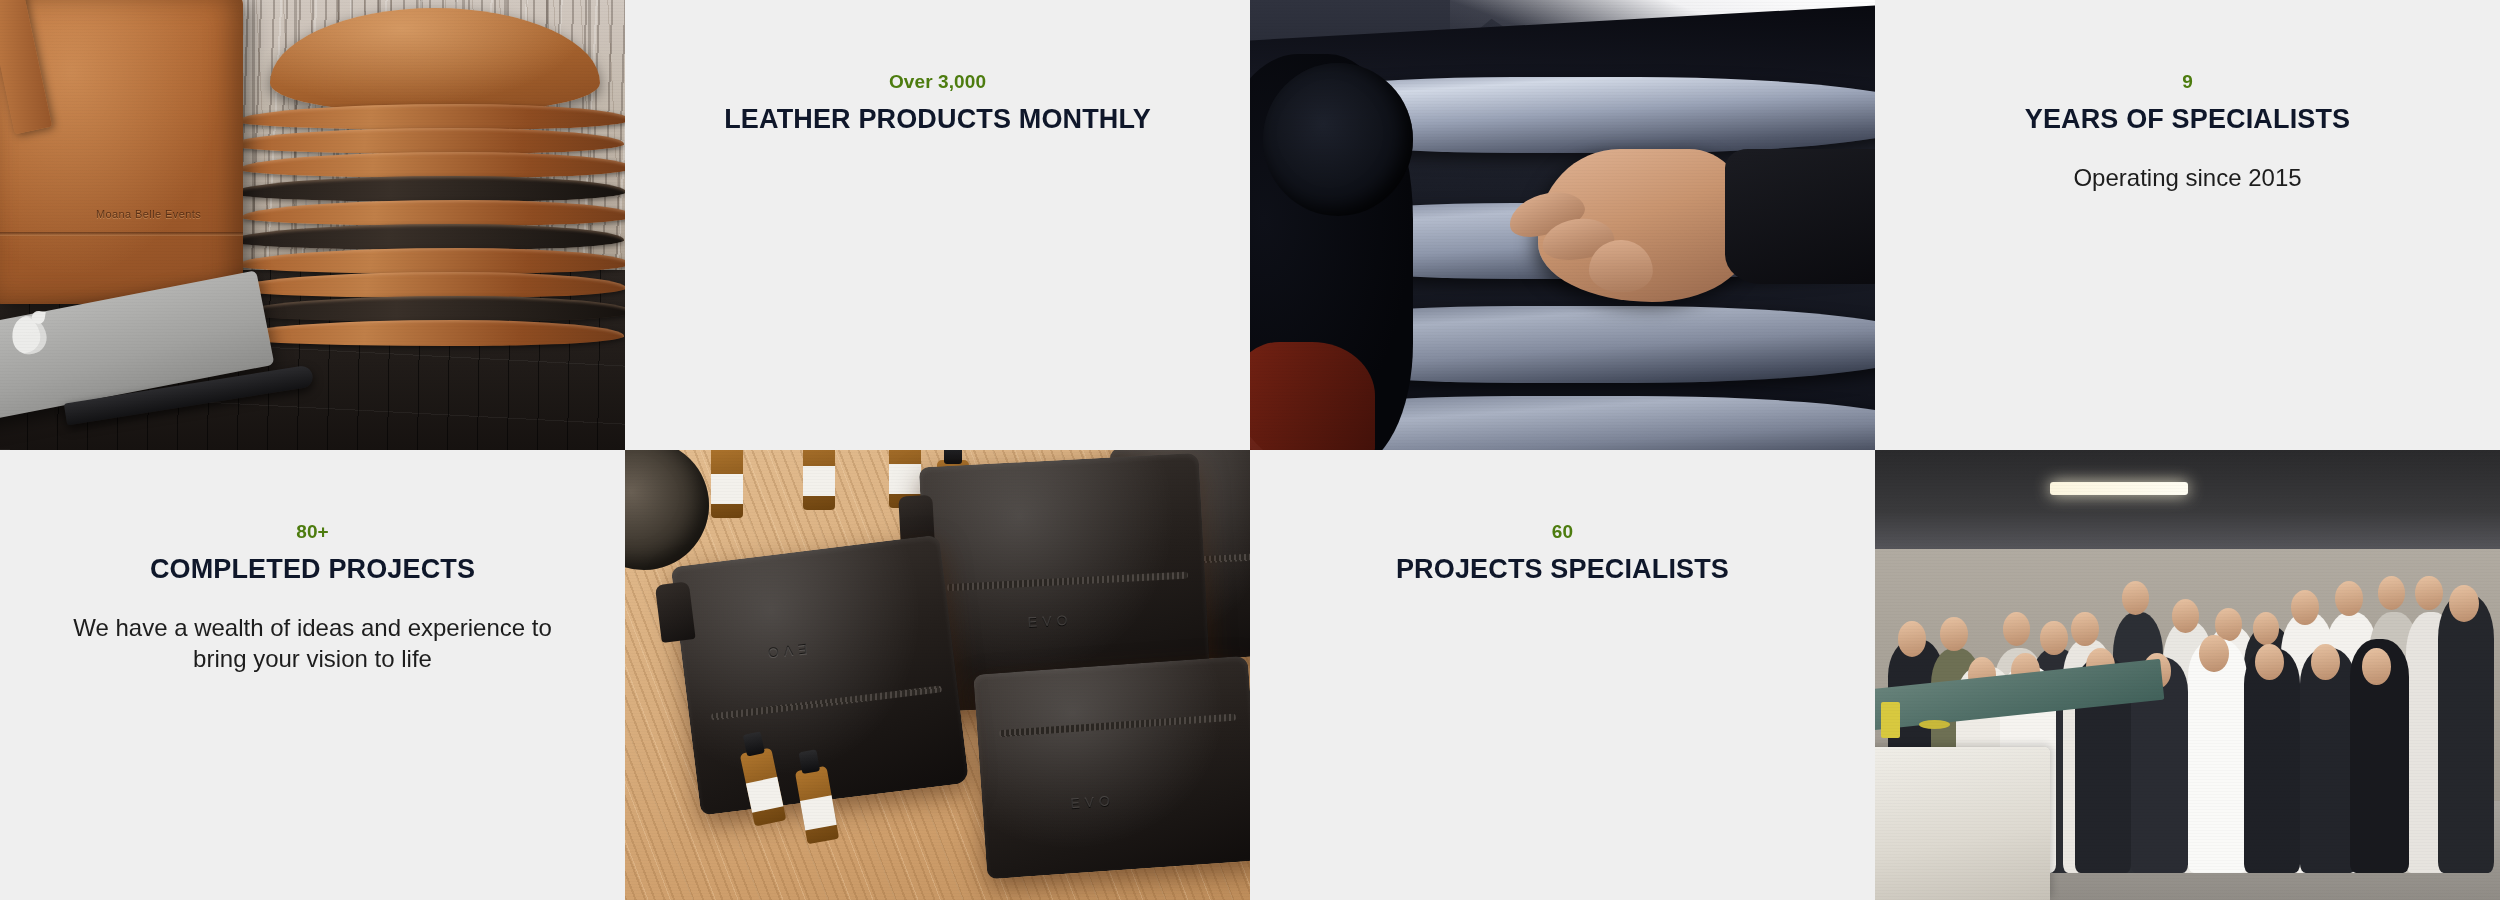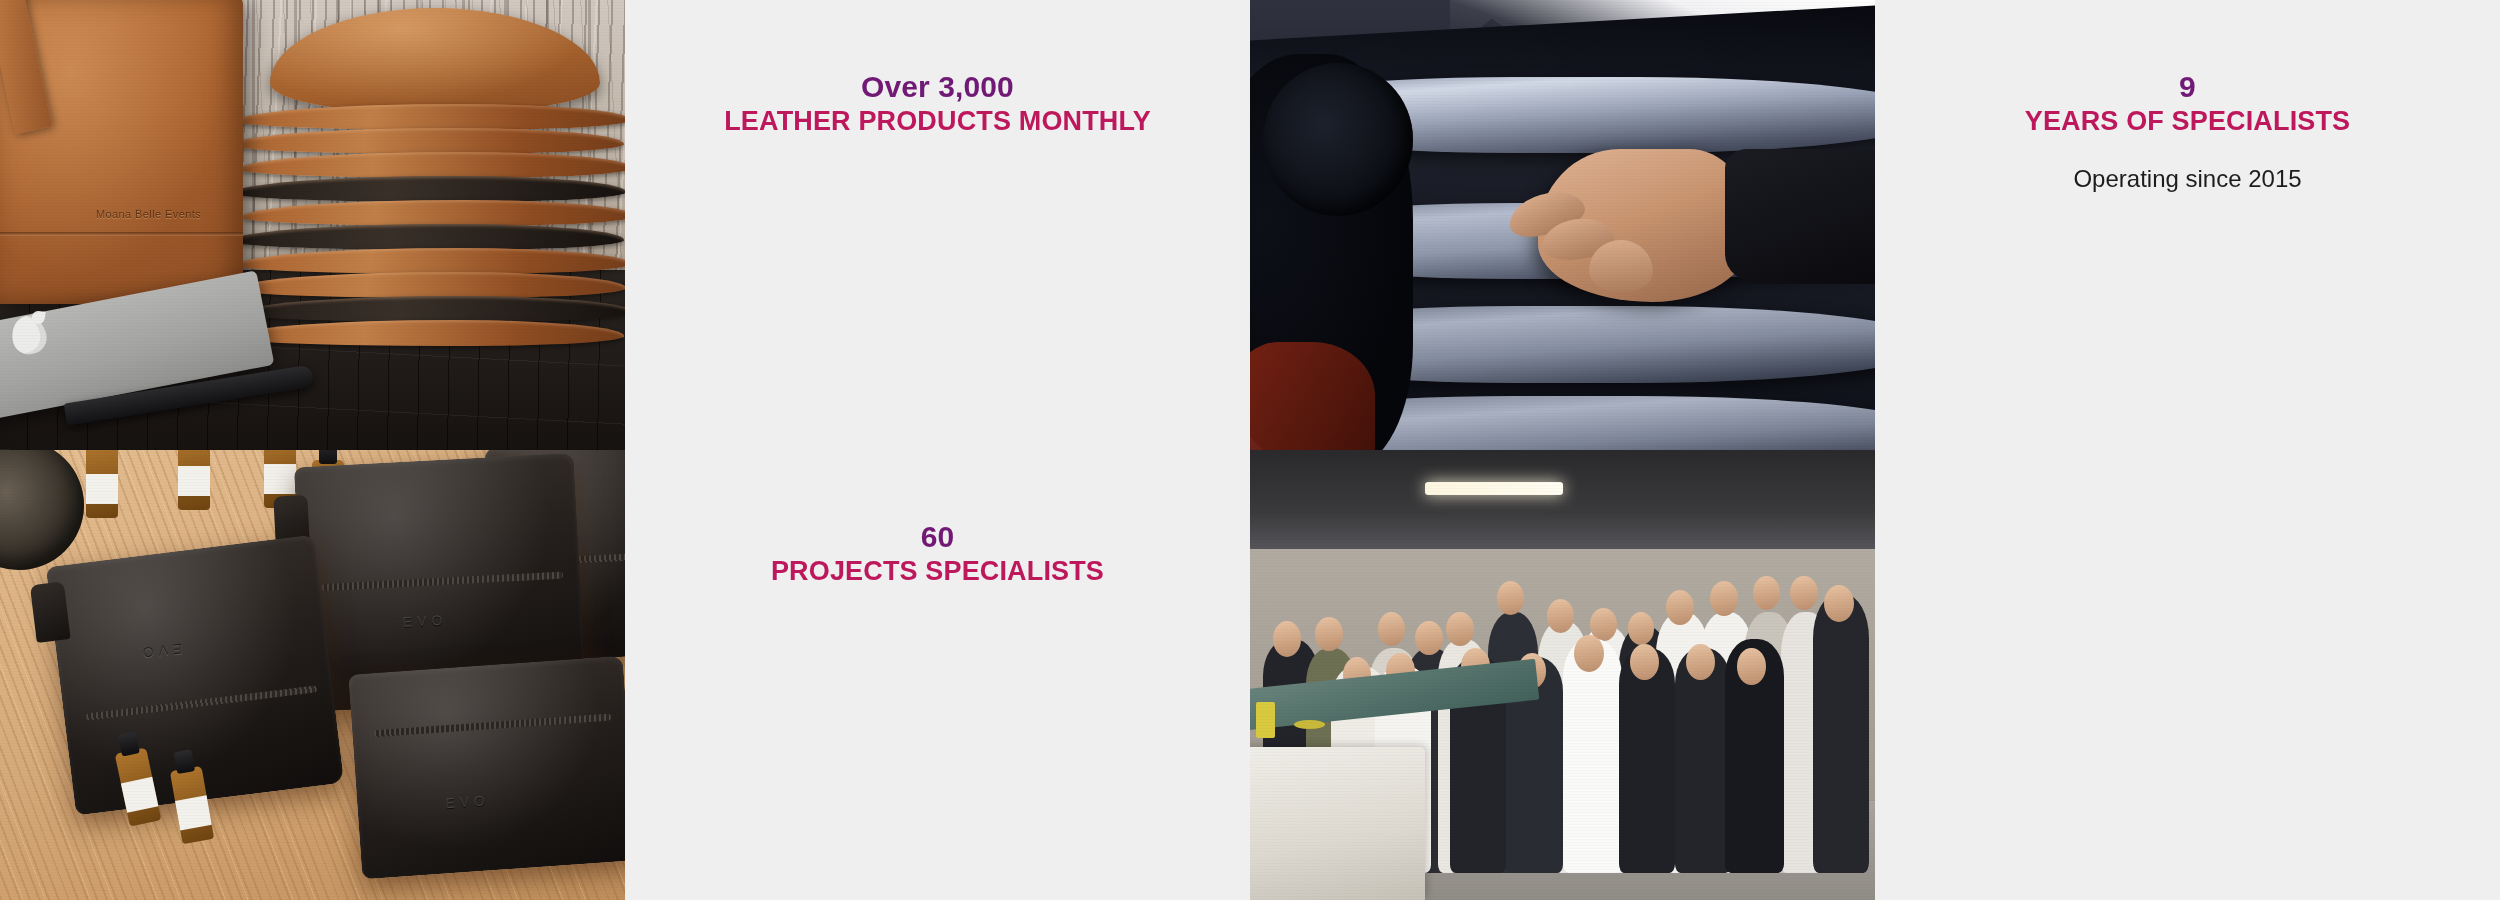--- a/index.html
+++ b/index.html
@@ -20,27 +20,27 @@
   .cell { position:relative; overflow:hidden; background:#fdba74; }
 
   
   .text-panel {
     display:flex; flex-direction:column;
     align-items:center;
     padding:72px 40px 0 40px;
     background:#efefef;
   }
   .stat-number {
-    font-size:30px; font-weight:bold; color:#701a75;
+    font-size:19px; font-weight:bold; color:#4d7c0f;
     line-height:1.02; letter-spacing:.1px; text-align:center;
   }
   .stat-label {
-    font-size:27px; font-weight:bold; color:#be185d;
+    font-size:27px; font-weight:bold; color:#0f172a;
     line-height:1.02; letter-spacing:.15px; text-align:center;
-    margin-top:5px;
+    margin-top:15px;
   }
   .stat-desc {
     font-size:24px; font-weight:normal; color:#1d1d1d;
     line-height:1.28; text-align:center;
     margin-top:29px; max-width:500px;
   }
 
   
   .photo { position:absolute; inset:0; }
   .ph-layer { position:absolute; }
@@ -376,20 +376,25 @@
       <div class="noise"></div>
     </div>
   </div>
 
   <div class="cell text-panel">
     <div class="stat-number">9</div>
     <div class="stat-label">YEARS OF SPECIALISTS</div>
     <div class="stat-desc">Operating since 2015</div>
   </div>
 
+  <div class="cell text-panel">
+    <div class="stat-number">80+</div>
+    <div class="stat-label">COMPLETED PROJECTS</div>
+    <div class="stat-desc">We have a wealth of ideas and experience to bring your vision to life</div>
+  </div>
 
   <div class="cell">
     <div class="photo img-toiletry-bags">
       <div class="ph-layer tb-wood"></div>
       <div class="ph-layer tb-tray"></div>
 
       <div class="tb-bottle" style="left:86px;top:-6px;">
         <div class="tb-bottle-label"></div>
       </div>
       <div class="tb-bottle" style="left:178px;top:-14px;">

